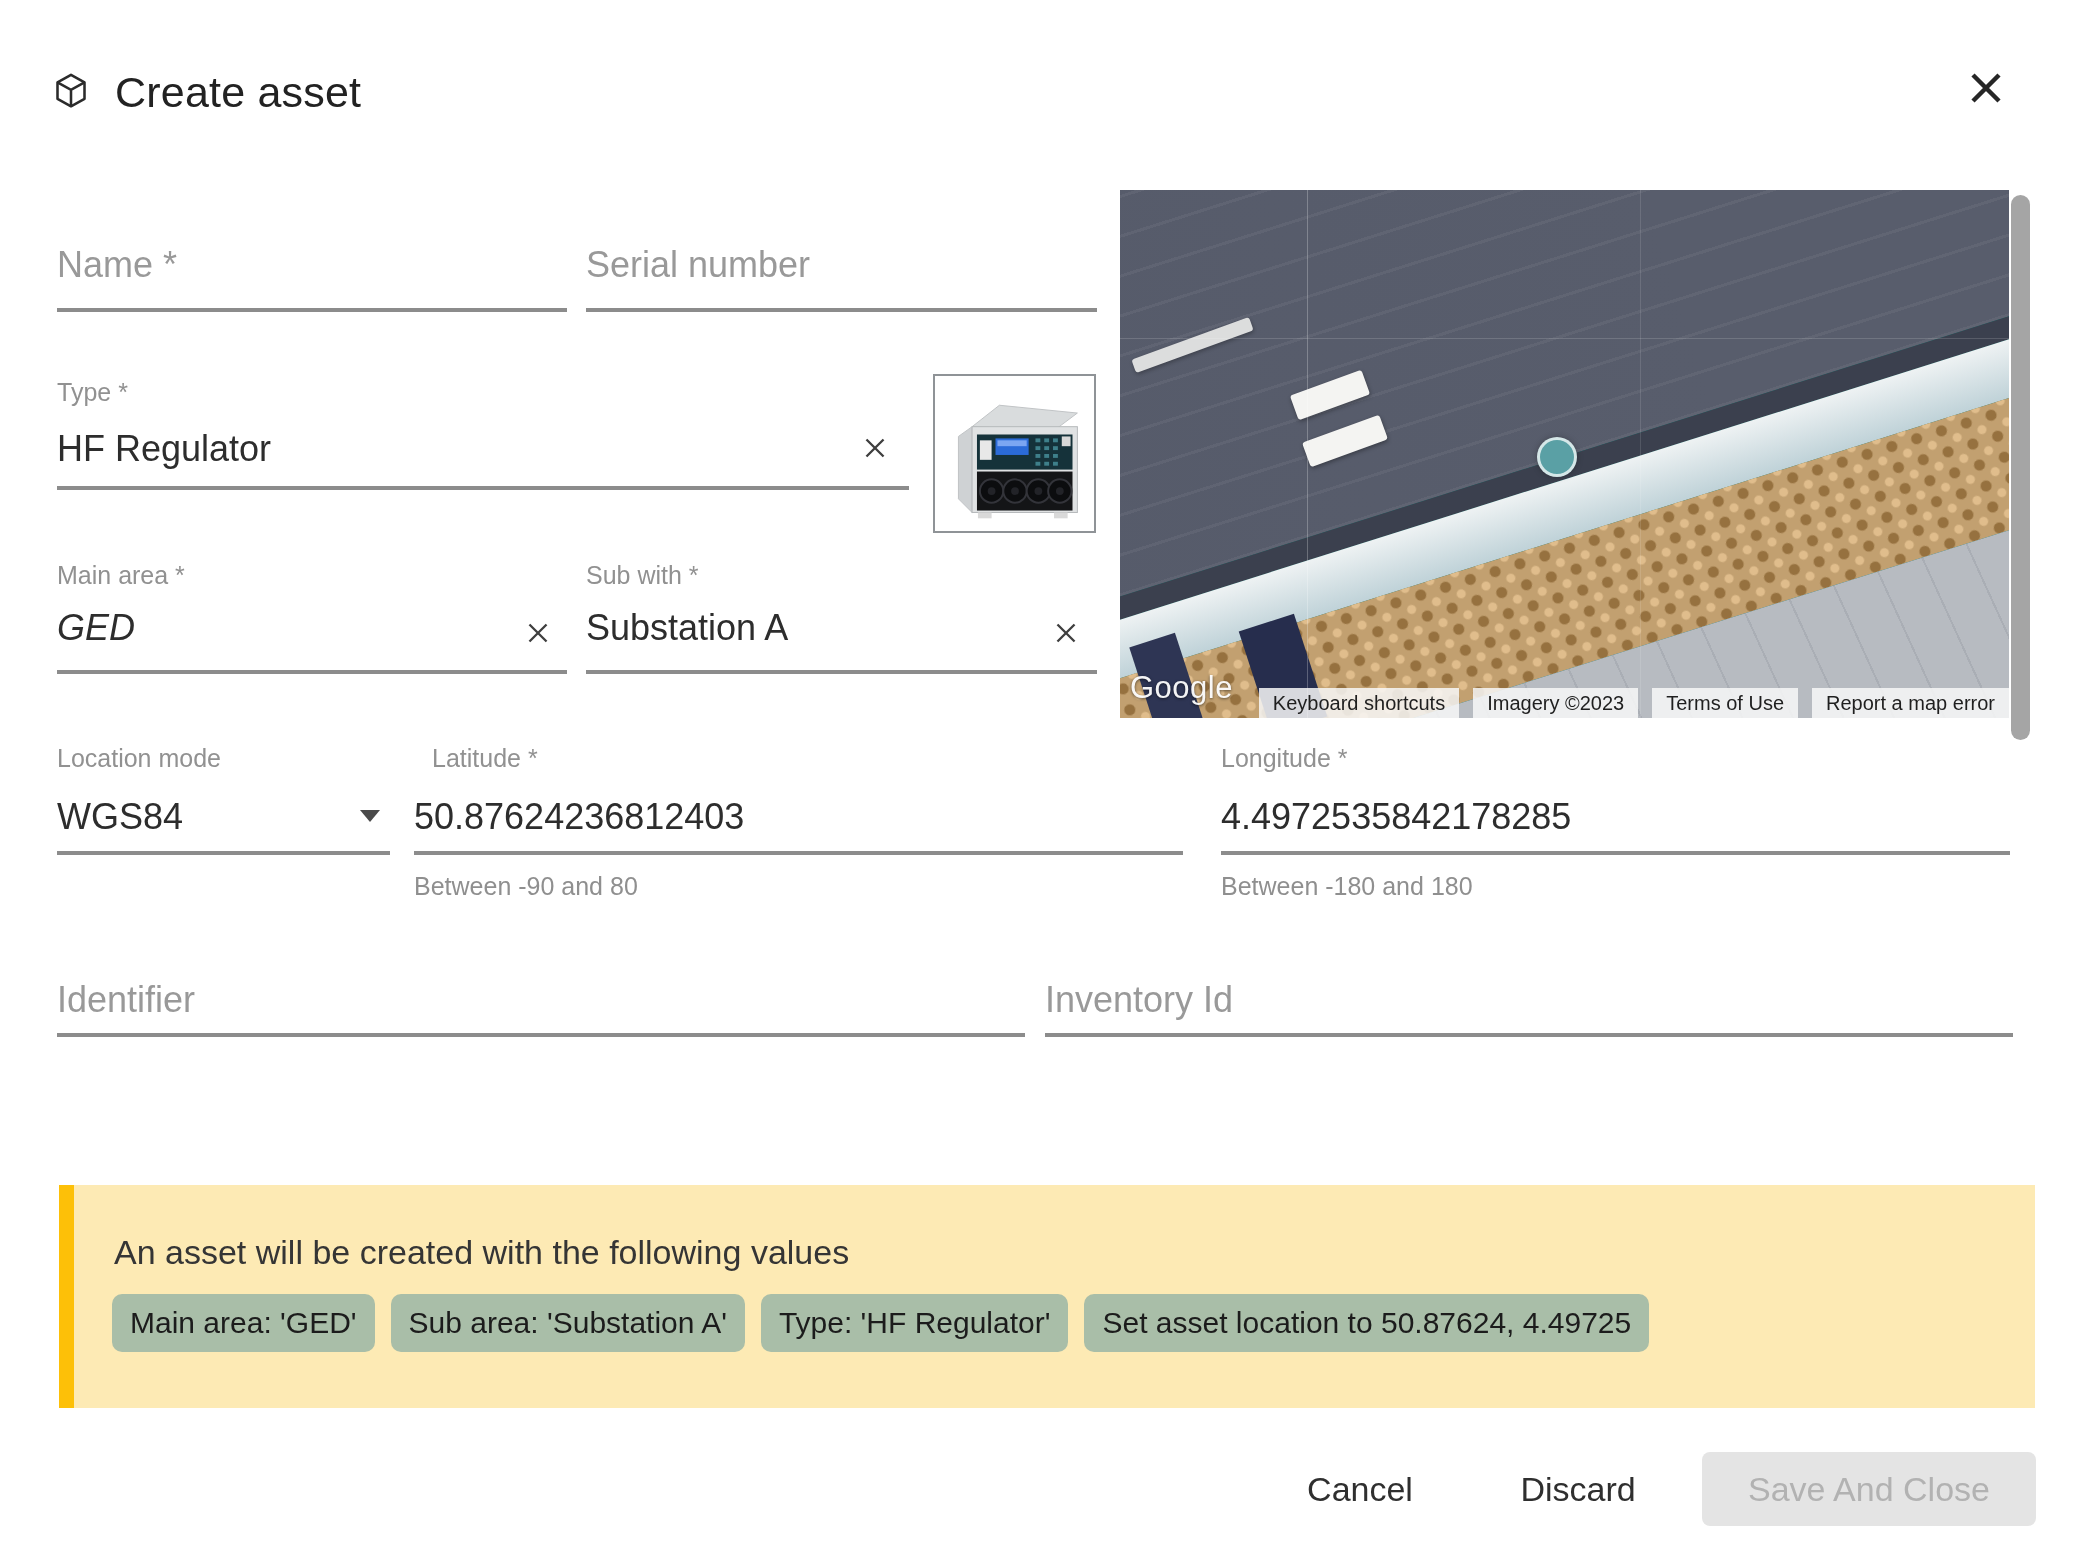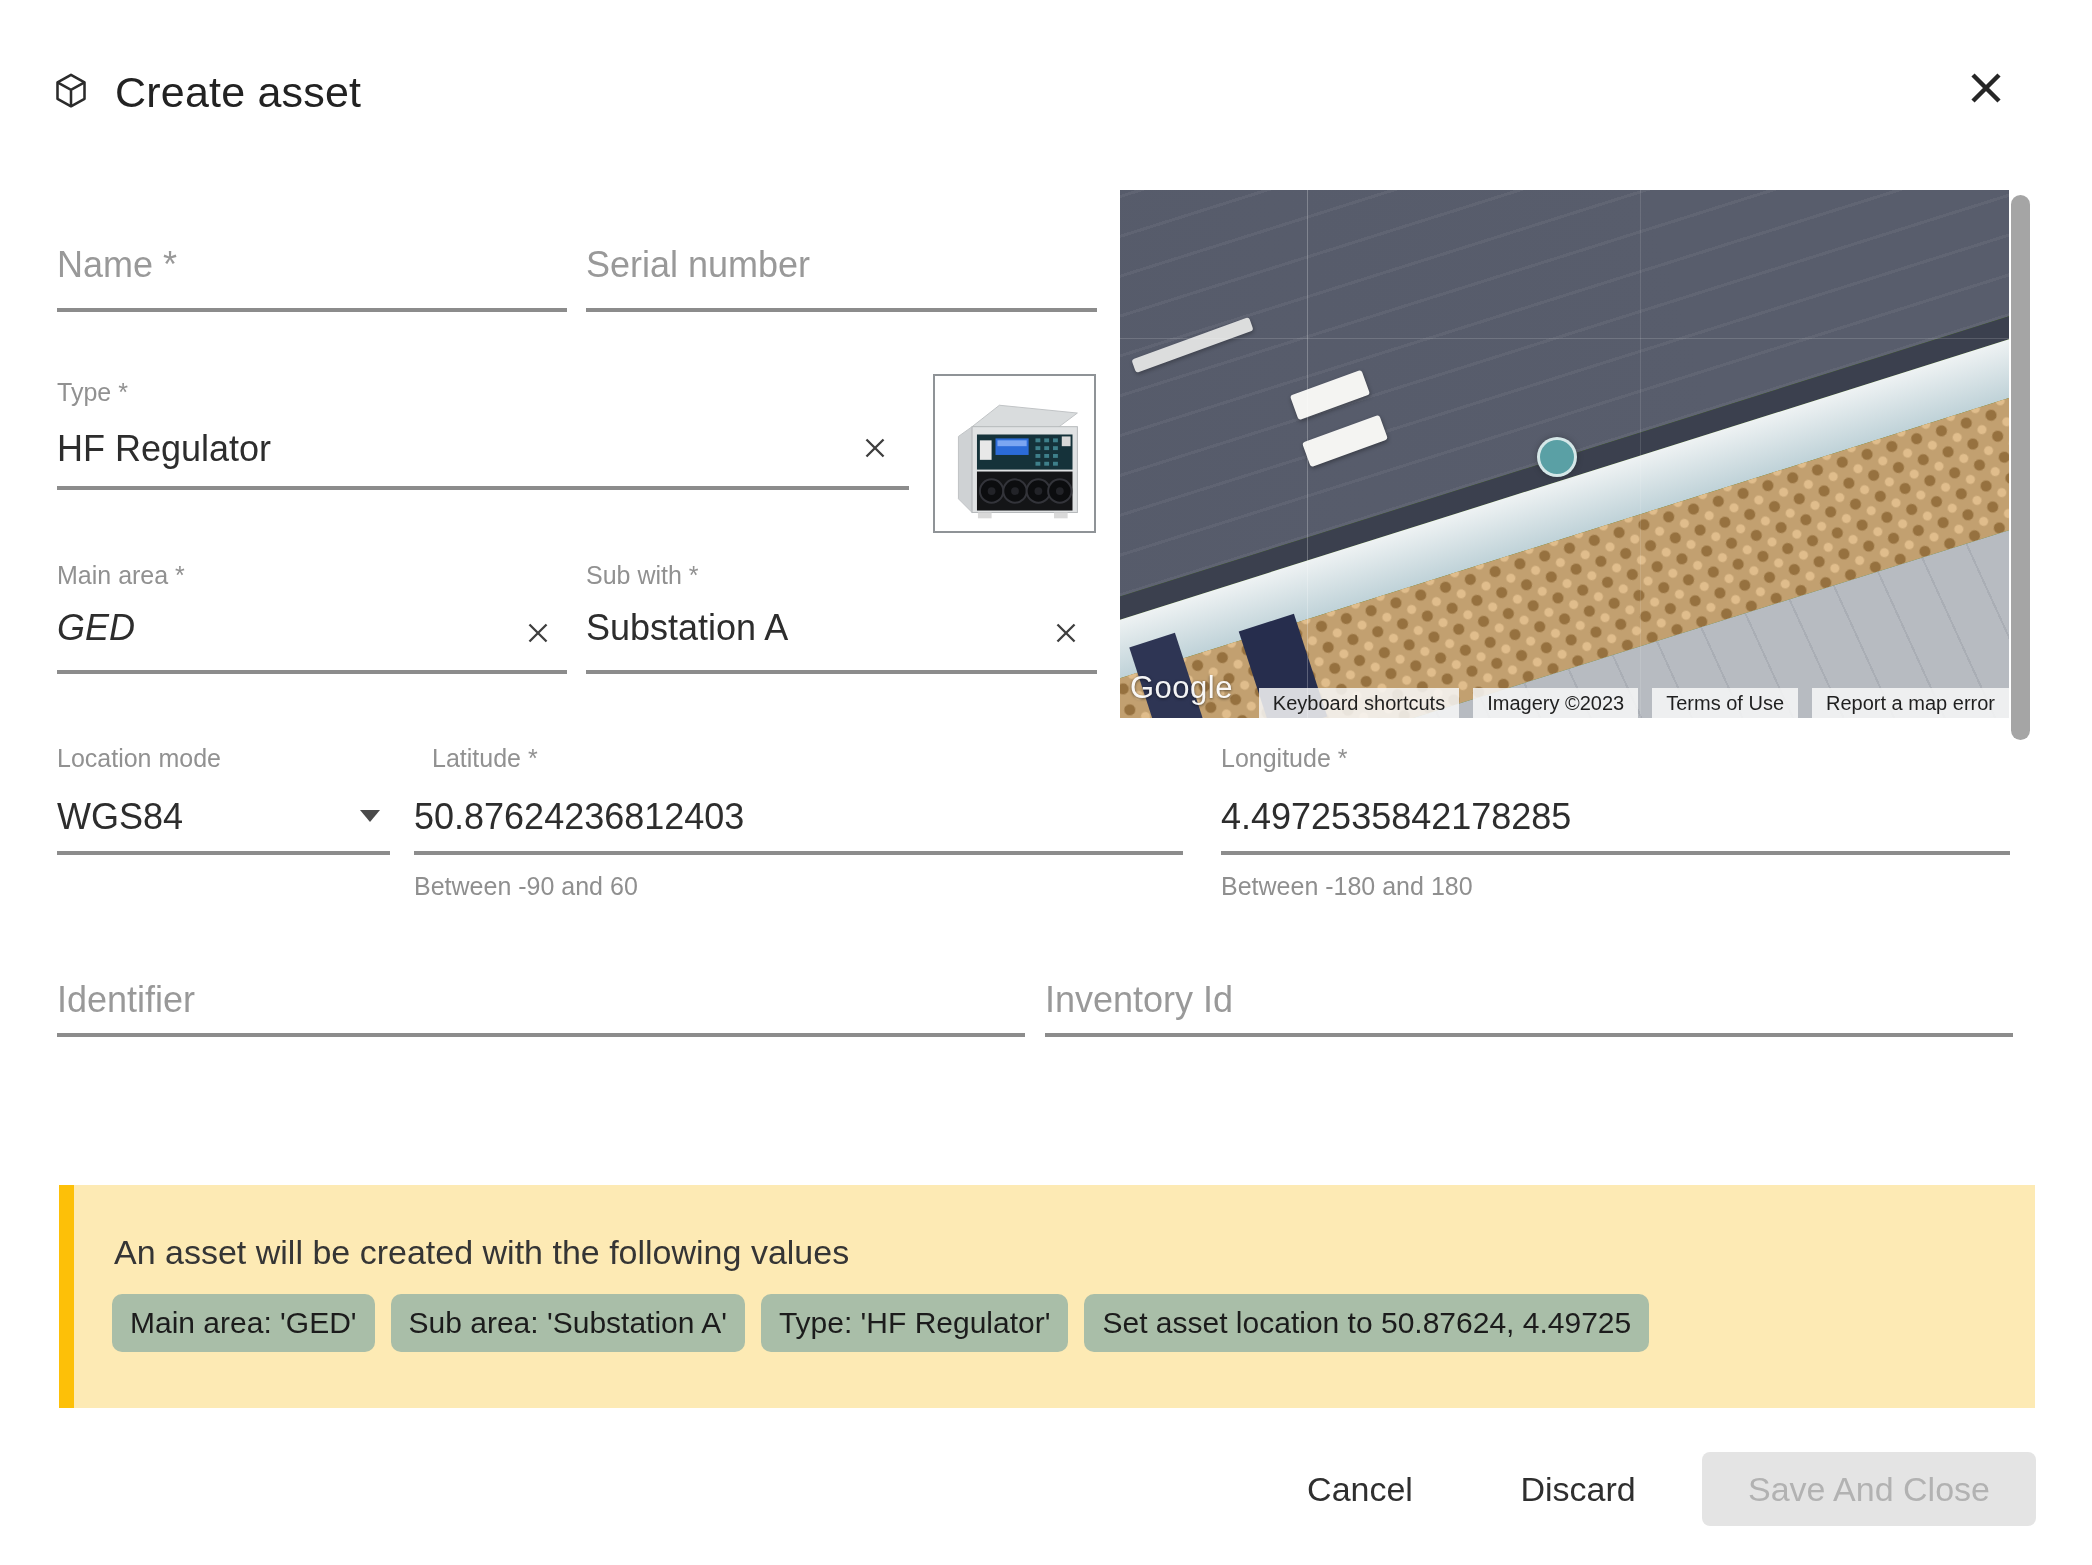--- a/index.html
+++ b/index.html
@@ -16,21 +16,21 @@
   .lbl{position:absolute;font-size:25px;color:#919191;white-space:nowrap;}
   .val{position:absolute;font-size:36px;color:#2d2d2d;white-space:nowrap;}
   .ph{position:absolute;font-size:36px;color:#999999;white-space:nowrap;}
   .uline{position:absolute;height:4px;background:#8c8c8c;left:0;right:0;}
   .helper{position:absolute;font-size:25px;color:#8f8f8f;white-space:nowrap;}
   .clear-x{position:absolute;width:34px;height:34px;cursor:pointer;}
   .dd-arrow{position:absolute;width:0;height:0;border-left:10px solid transparent;border-right:10px solid transparent;border-top:12px solid #4a4a4a;cursor:pointer;}
   
   .thumb{position:absolute;left:933px;top:374px;width:163px;height:159px;background:#fff;border:2px solid #8f9397;box-sizing:border-box;}
   
-  .map{position:absolute;left:1120px;top:190px;width:889px;height:528px;overflow:hidden;background:#4d7c0f;}
+  .map{position:absolute;left:1120px;top:190px;width:889px;height:528px;overflow:hidden;background:#0f766e;}
   .map-rot{position:absolute;left:-350px;top:-450px;width:1600px;height:1400px;transform:rotate(-17.5deg);}
   .map-rot>div{position:absolute;left:0;right:0;}
   .roof{top:0;height:51%;background:
       repeating-linear-gradient(0deg, rgba(255,255,255,.05) 0 3px, rgba(0,0,0,0) 3px 38px),
       linear-gradient(90deg,#50556555, rgba(0,0,0,0) 60%),#585d6c;}
   .eave{top:51%;height:1.6%;background:#3b404e;}
   .gutter{top:52.6%;height:4%;background:linear-gradient(180deg,#eef2f3,#bfd2d8);}
   .hedge{top:56.6%;height:9%;background-color:#c2a070;
       background-image:radial-gradient(circle,#96713f 5px,rgba(0,0,0,0) 6px),radial-gradient(circle,#e0bd8c 4px,rgba(0,0,0,0) 5px);
       background-size:26px 22px,26px 22px;background-position:0 0,13px 11px;}
@@ -163,21 +163,21 @@
   <div class="field" style="left:57px;top:744px;width:333px;height:112px;">
     <div class="lbl" style="top:0;">Location mode</div>
     <div class="val" style="top:52px;">WGS84</div>
     <div class="dd-arrow" style="left:303px;top:66px;"></div>
     <div class="uline" style="top:107px;"></div>
   </div>
   <div class="field" style="left:414px;top:744px;width:769px;height:160px;">
     <div class="lbl" style="top:0;margin-left:18px;">Latitude *</div>
     <div class="val" style="top:52px;">50.87624236812403</div>
     <div class="uline" style="top:107px;"></div>
-    <div class="helper" style="top:128px;">Between -90 and 60</div>
+    <div class="helper" style="top:128px;">Between -90 and 80</div>
   </div>
   <div class="field" style="left:1221px;top:744px;width:789px;height:160px;">
     <div class="lbl" style="top:0;">Longitude *</div>
     <div class="val" style="top:52px;">4.4972535842178285</div>
     <div class="uline" style="top:107px;"></div>
     <div class="helper" style="top:128px;">Between -180 and 180</div>
   </div>
 
   <div class="field" style="left:57px;top:979px;width:968px;height:60px;">
     <div class="ph" style="top:0;">Identifier</div>

